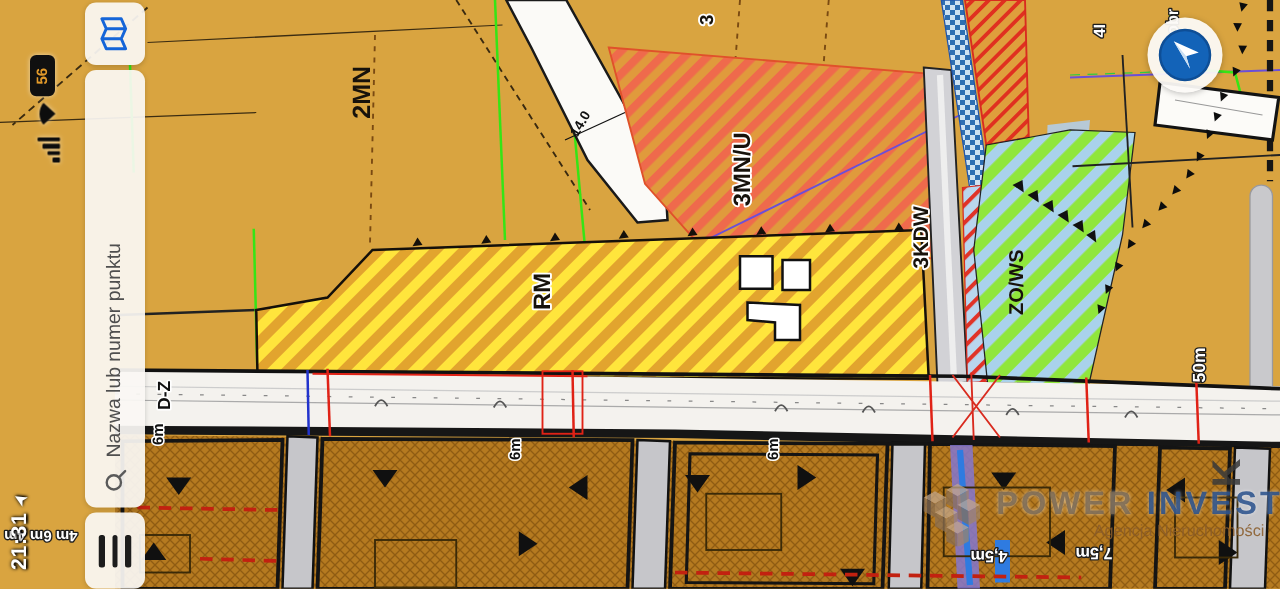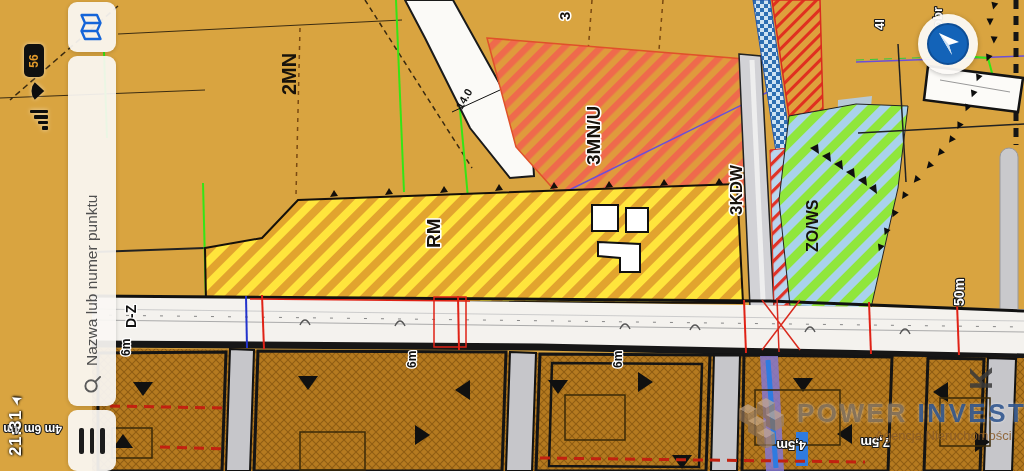--- a/index.html
+++ b/index.html
@@ -36,21 +36,21 @@
   #search-inner{position:absolute;left:2px;top:348px;width:346px;height:44px;transform-origin:0 0;
     transform:rotate(-90deg);display:flex;align-items:center;gap:9px;padding-left:10px}
   #search-inner .ph{color:#4f4f4f;font-size:15.5px;white-space:nowrap}
   #menu-btn{top:410px;height:61px;display:flex;align-items:center;justify-content:center;gap:6px}
   #menu-btn i{display:block;width:4.5px;height:26px;background:#1c1c1c;border-radius:2px}
 
   #compass{position:absolute;left:918px;top:14px;width:60px;height:60px;border-radius:50%;
     background:rgba(252,250,246,.94);box-shadow:0 1px 5px rgba(0,0,0,.25);z-index:5;
     display:flex;align-items:center;justify-content:center}
 
-  #watermark{position:absolute;left:735px;top:390px;width:285px;height:75px;z-index:4;pointer-events:none}
+  #watermark{position:absolute;left:735px;top:379px;width:285px;height:75px;z-index:4;pointer-events:none}
   #wm-title{position:absolute;left:62px;top:8px;font-size:26px;font-weight:bold;letter-spacing:2.5px;
     text-shadow:0 0 3px rgba(255,255,255,.55);white-space:nowrap}
   #wm-title .p1{color:rgba(120,102,82,.82)}
   #wm-title .p2{color:rgba(38,78,138,.85)}
   #wm-sub{position:absolute;left:140px;top:38px;font-size:13px;font-weight:normal;color:rgba(138,92,42,.88)}
   #wm-logo{position:absolute;left:0;top:2px;opacity:.72}
 </style>
 </head>
 <body>
 

